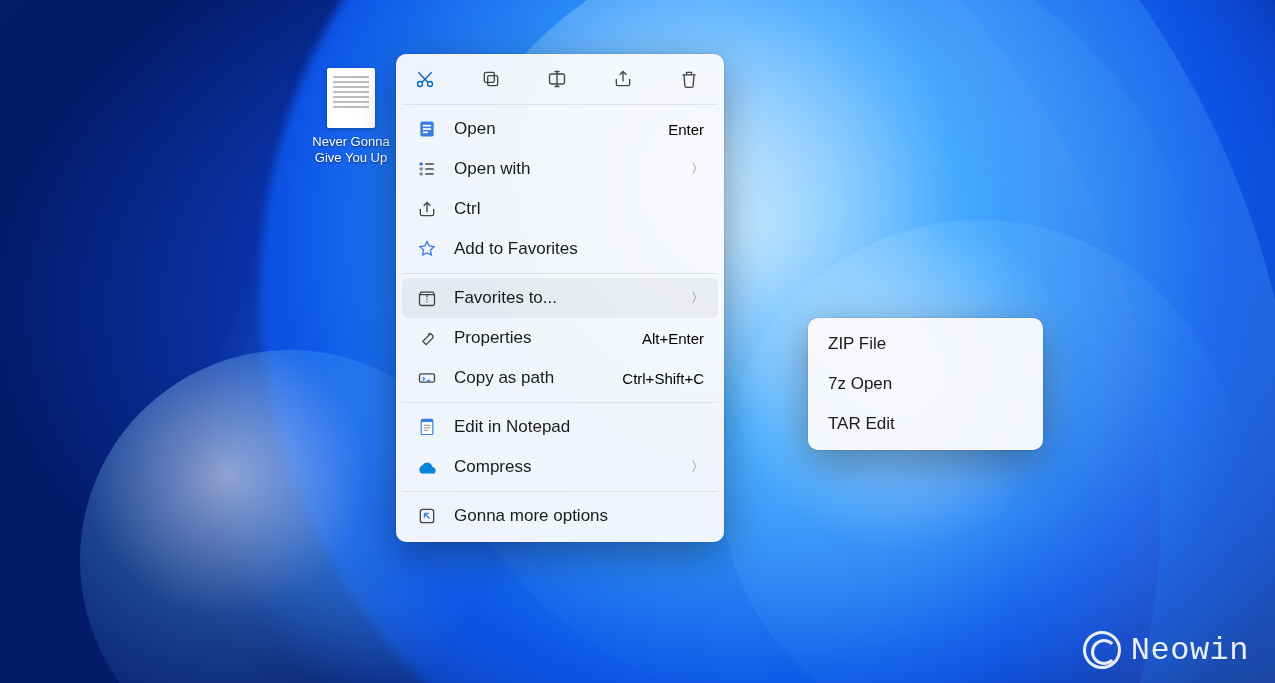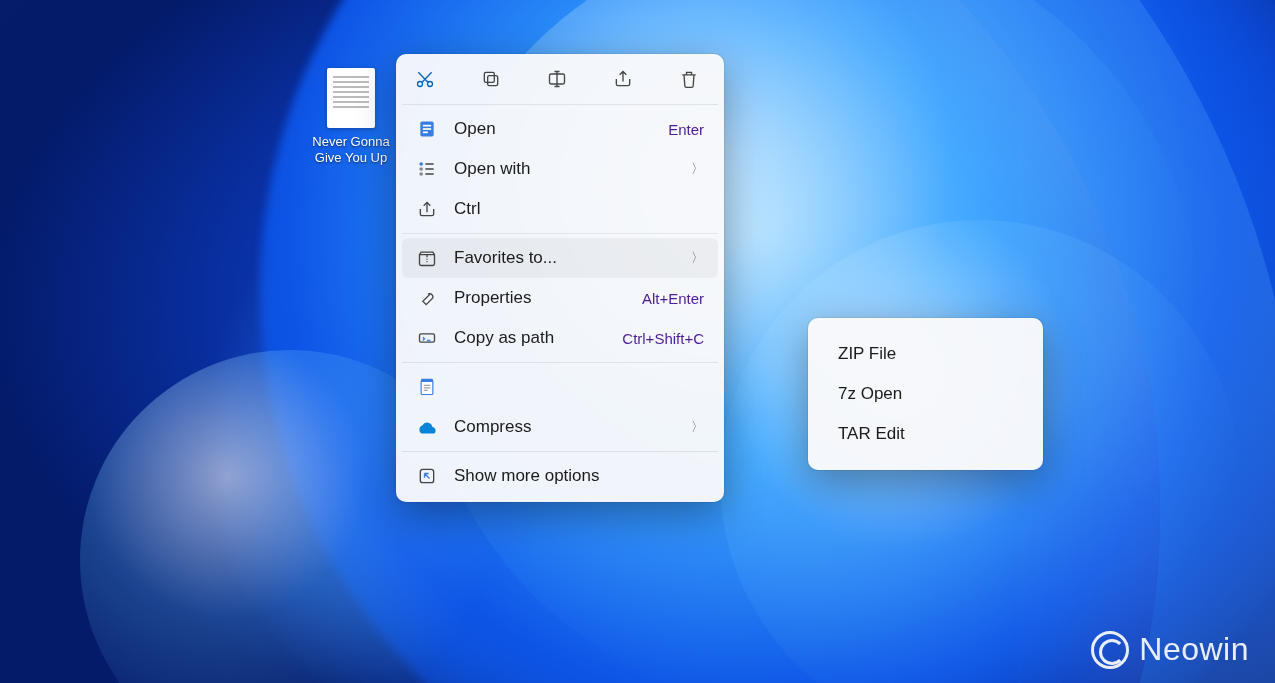--- a/index.html
+++ b/index.html
@@ -110,62 +110,63 @@
   .menu-item.hover {
     background: rgba(0,0,0,0.045);
   }
   .menu-item .ico {
     width: 22px; height: 22px;
     display:flex; align-items:center; justify-content:center;
     flex-shrink:0;
   }
   .menu-item .label { flex:1; }
   .menu-item .shortcut {
-    color: #4c1d95;
+    color: #000000;
     font-size: 15px;
   }
   .menu-item .chevron {
     color: #6a6a6a;
     font-size: 13px;
   }
 
   
   .submenu {
     position:absolute;
     left: 808px;
     top: 318px;
     width: 235px;
     background: rgba(249,249,251,0.97);
     border-radius: 10px;
     box-shadow: 0 12px 40px rgba(0,0,0,0.35), 0 0 0 1px rgba(0,0,0,0.06);
-    padding: 16px;
+    padding: 6px;
     font-size: 17px;
     color: #1b1b1b;
   }
   .sub-item {
     padding: 10px 14px;
     border-radius: 6px;
     cursor: default;
   }
   .sub-item.highlight {
     outline: 3px solid #e63b3b;
     outline-offset: -2px;
   }
 
   
   .watermark {
     position:absolute;
     right: 26px;
     bottom: 14px;
     color: rgba(255,255,255,0.9);
     display:flex;
-    align-items:flex-start;
+    align-items:flex-end;
     gap: 10px;
     font-size: 32px;
     letter-spacing: 0.5px;
+    font-family: Liberation Mono, monospace;
   }
   .watermark .spiral {
     width: 38px; height: 38px;
     border: 3px solid rgba(255,255,255,0.9);
     border-radius: 50%;
     position:relative;
   }
   .watermark .spiral::before {
     content:"";
     position:absolute;
@@ -265,20 +266,28 @@
   <div class="menu-item">
     <span class="ico">
       <svg width="20" height="20" viewBox="0 0 24 24" fill="none" stroke="#444" stroke-width="1.6">
           <path d="M4 12v6a2 2 0 0 0 2 2h12a2 2 0 0 0 2-2v-6"></path>
           <path d="M8 8l4-4 4 4M12 4v12"></path>
         </svg>
     </span>
     <span class="label">Ctrl</span>
   </div>
 
+  <div class="menu-item">
+    <span class="ico">
+      <svg width="20" height="20" viewBox="0 0 24 24" fill="none" stroke="#3a7de0" stroke-width="1.6">
+          <path d="M12 3l2.6 5.3 5.9.9-4.3 4.1 1 5.8L12 16.8 6.8 19l1-5.8L3.5 9.2l5.9-.9L12 3z"></path>
+        </svg>
+    </span>
+    <span class="label">Add to Favorites</span>
+  </div>
 
   <div class="sep"></div>
 
   <div class="menu-item hover">
     <span class="ico">
       <svg width="20" height="20" viewBox="0 0 24 24" fill="none" stroke="#444" stroke-width="1.6">
           <path d="M3 8l2-3h14l2 3v11a2 2 0 0 1-2 2H5a2 2 0 0 1-2-2V8z"></path>
           <path d="M3 8h18M12 8v3m0 2v1m0 2v1"></path>
         </svg>
     </span>
@@ -310,20 +319,21 @@
   <div class="sep"></div>
 
   <div class="menu-item">
     <span class="ico">
       <svg width="20" height="20" viewBox="0 0 24 24">
           <rect x="5" y="4" width="14" height="17" rx="1" fill="#fff" stroke="#3a7de0" stroke-width="1.4"></rect>
           <rect x="5" y="2" width="14" height="4" rx="1" fill="#3a7de0"></rect>
           <path d="M8 10h8M8 13h8M8 16h5" stroke="#9aa0a6" stroke-width="1.3"></path>
         </svg>
     </span>
+    <span class="label">Edit in Notepad</span>
   </div>
 
   <div class="menu-item">
     <span class="ico">
       <svg width="22" height="16" viewBox="0 0 24 16">
           <path d="M6 15a5 5 0 0 1 1-9 6 6 0 0 1 11 2 4 4 0 0 1 2 7H6z" fill="#0a84d8"></path>
         </svg>
     </span>
     <span class="label">Compress</span>
     <span class="chevron">〉</span>
@@ -331,21 +341,21 @@
 
   <div class="sep"></div>
 
   <div class="menu-item">
     <span class="ico">
       <svg width="20" height="20" viewBox="0 0 24 24" fill="none" stroke="#444" stroke-width="1.6">
           <rect x="4" y="4" width="16" height="16" rx="3"></rect>
           <path d="M9 9l6 6M9 9h5M9 9v5" stroke="#3a7de0"></path>
         </svg>
     </span>
-    <span class="label">Show more options</span>
+    <span class="label">Gonna more options</span>
   </div>
 </div>
 
 <div class="submenu">
   <div class="sub-item">
     <span>ZIP File</span>
   </div>
   <div class="sub-item">
     <span>7z Open</span>
   </div>

